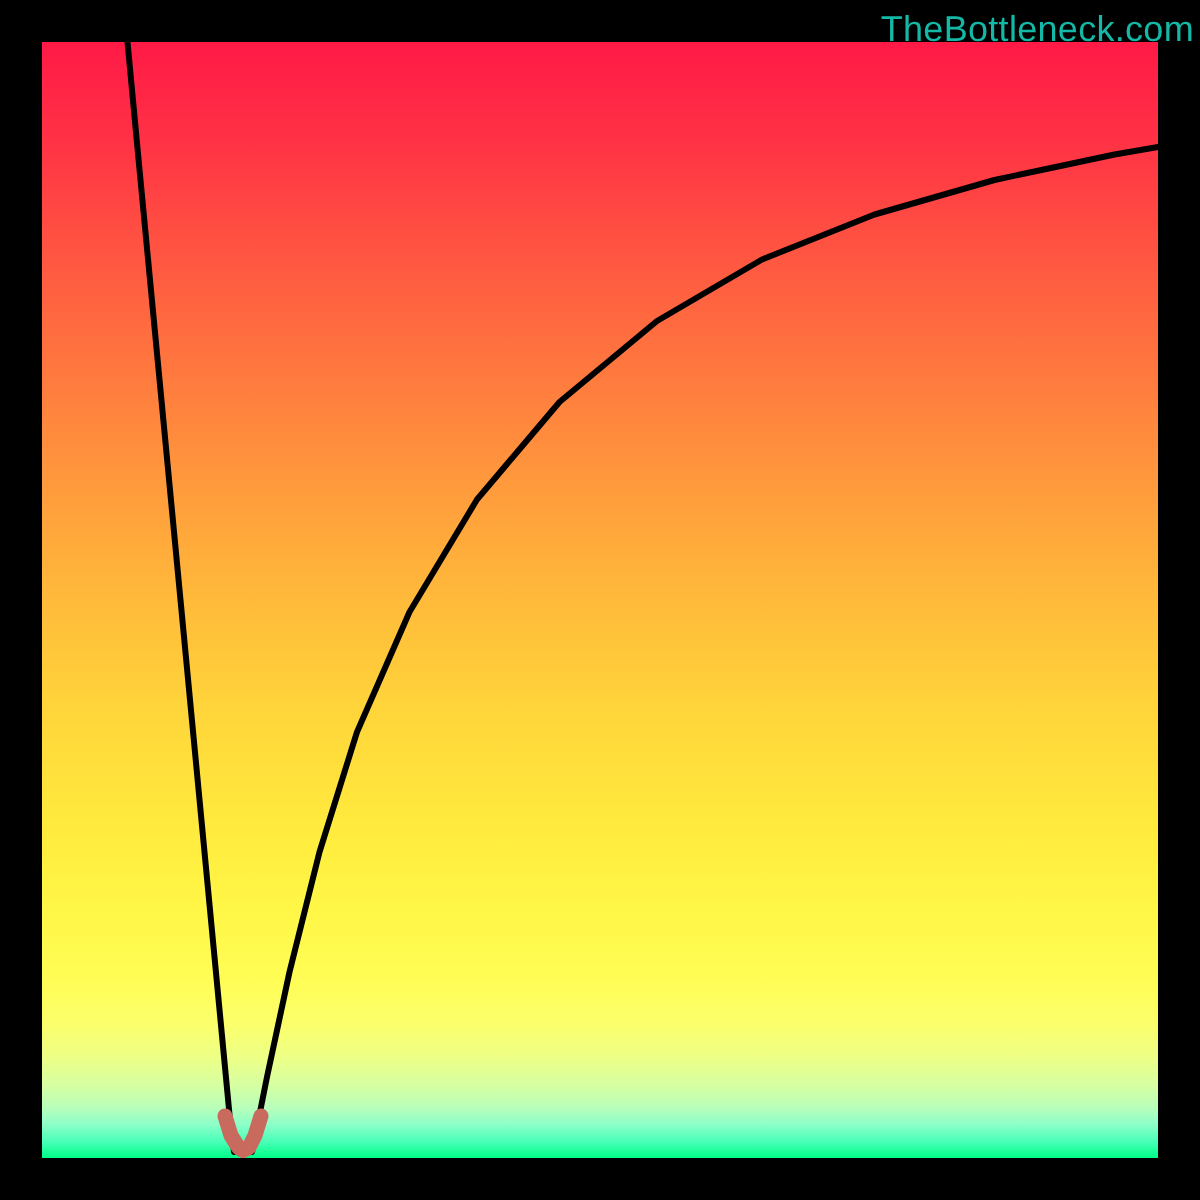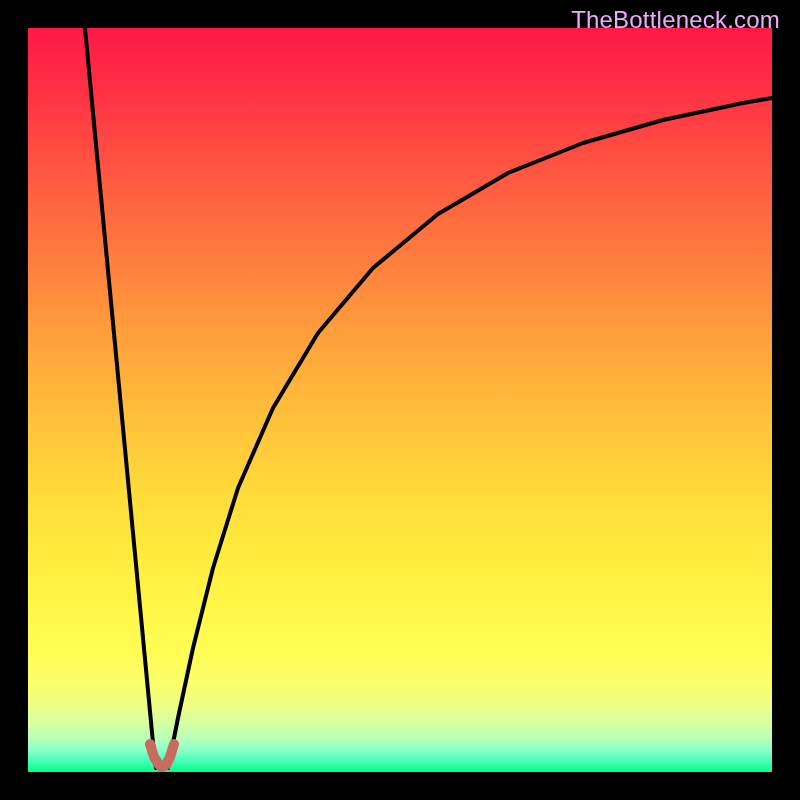--- a/index.html
+++ b/index.html
@@ -41,22 +41,22 @@
       #d6ffa2 93.5%,
       #b8ffba 95.5%,
       #8cffc8 97%,
       #4affb8 98.5%,
       #00ff88 100%
     );
   }
   .watermark {
     position: absolute;
     top: 6px;
-    right: 20px;
-    color: #f0abfc;
+    right: 4px;
+    color: #14b8a6;
     font-size: 24px;
     font-weight: 500;
     letter-spacing: 0.2px;
     user-select: none;
   }
   svg.curves {
     position: absolute;
     left: 0;
     top: 0;
     width: 744px;

